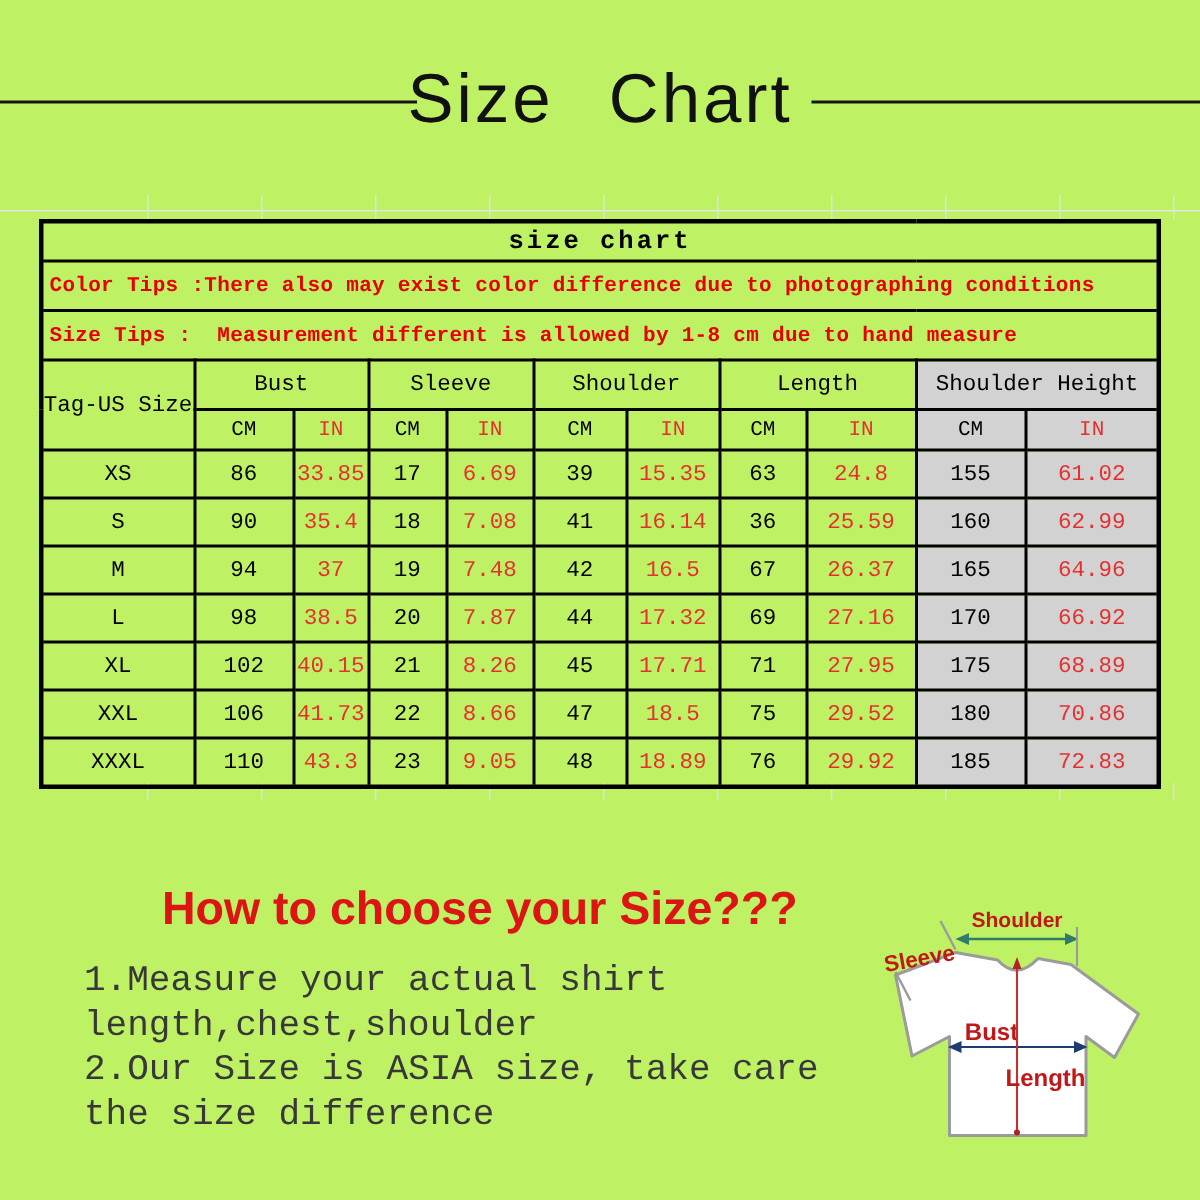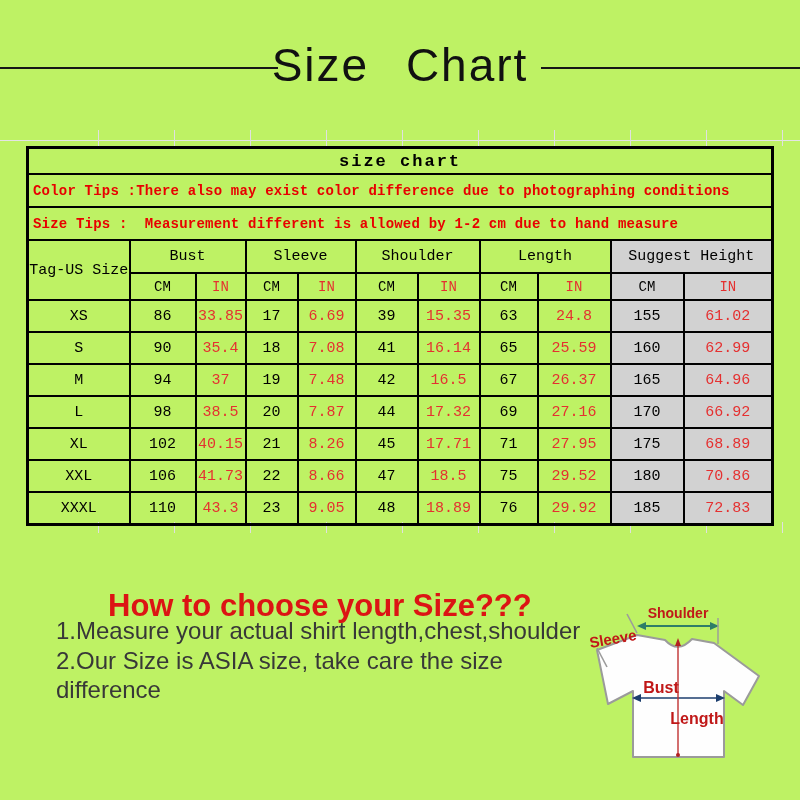--- a/index.html
+++ b/index.html
@@ -29,22 +29,22 @@
                padding-left:4px;letter-spacing:.2px;white-space:pre;}
   tr.r-group td,tr.r-group th{height:31px;font-size:15px;}
   tr.r-units td{height:25px;font-size:14px;}
   tr.r-data td{height:30px;font-size:15px;}
   .red{color:#e53030;margin-left:38px;}
   .tips-red{color:#e80000;}
   .gray{background:#d2d2d2;}
 
   
   .howto-title{position:absolute;left:108px;top:588px;font-size:31px;font-weight:bold;color:#dc1414;}
-  .howto-body{position:absolute;left:56px;top:616px;width:545px;font-size:24px;
-              line-height:29.5px;color:#383838;}
+  .howto-body{position:absolute;left:56px;top:640px;width:545px;font-size:24px;
+              line-height:29.5px;color:#383838;font-family:Liberation Mono, monospace;}
 
   
   .shirt-diagram{position:absolute;left:585px;top:588px;width:200px;height:190px;}
 </style>
 </head>
 <body>
 
 <div class="canvas">
 
   <div class="title-rule left"></div>
@@ -91,29 +91,29 @@
           <col style="width:89px">
       </colgroup>
       <tbody>
         <tr class="r-title">
           <td colspan="11">size chart</td>
         </tr>
         <tr class="r-tips">
           <td colspan="11" class="tips-red">Color Tips :There also may exist color difference due to photographing conditions</td>
         </tr>
         <tr class="r-tips">
-          <td colspan="11" class="tips-red">Size Tips :  Measurement different is allowed by 1-2 cm due to hand measure</td>
+          <td colspan="11" class="tips-red">Size Tips :  Measurement different is allowed by 1-8 cm due to hand measure</td>
         </tr>
         <tr class="r-group">
           <td rowspan="2">Tag-US Size</td>
           <td colspan="2">Bust</td>
           <td colspan="2">Sleeve</td>
           <td colspan="2">Shoulder</td>
           <td colspan="2">Length</td>
-          <td colspan="2" class="gray">Suggest Height</td>
+          <td colspan="2" class="gray">Shoulder Height</td>
         </tr>
         <tr class="r-units">
           <td>CM</td>
           <td class="red">IN</td>
           <td>CM</td>
           <td class="red">IN</td>
           <td>CM</td>
           <td class="red">IN</td>
           <td>CM</td>
           <td class="red">IN</td>
@@ -136,21 +136,21 @@
             <td class="red gray">61.02</td>
           </tr>
           <tr class="r-data">
             <td>S</td>
             <td>90</td>
             <td class="red">35.4</td>
             <td>18</td>
             <td class="red">7.08</td>
             <td>41</td>
             <td class="red">16.14</td>
-            <td>65</td>
+            <td>36</td>
             <td class="red">25.59</td>
             <td class="gray">160</td>
             <td class="red gray">62.99</td>
           </tr>
           <tr class="r-data">
             <td>M</td>
             <td>94</td>
             <td class="red">37</td>
             <td>19</td>
             <td class="red">7.48</td>

